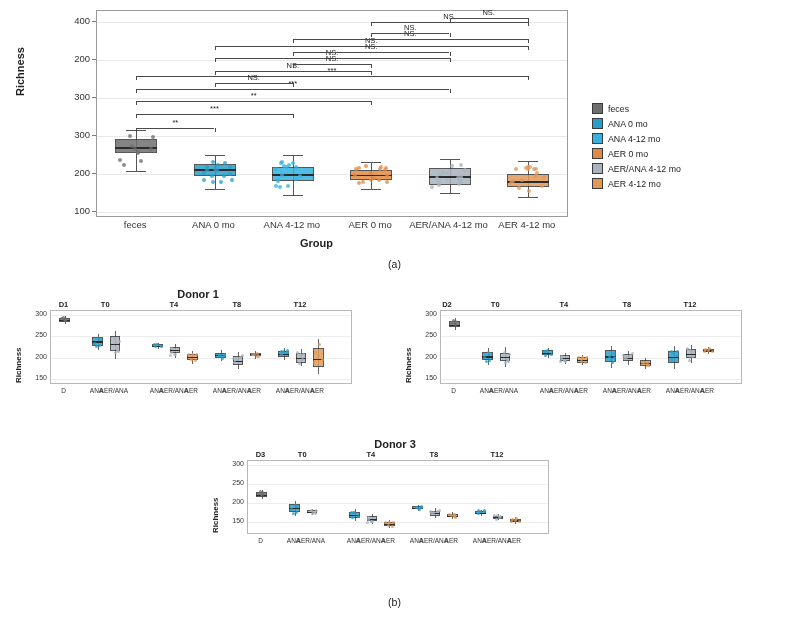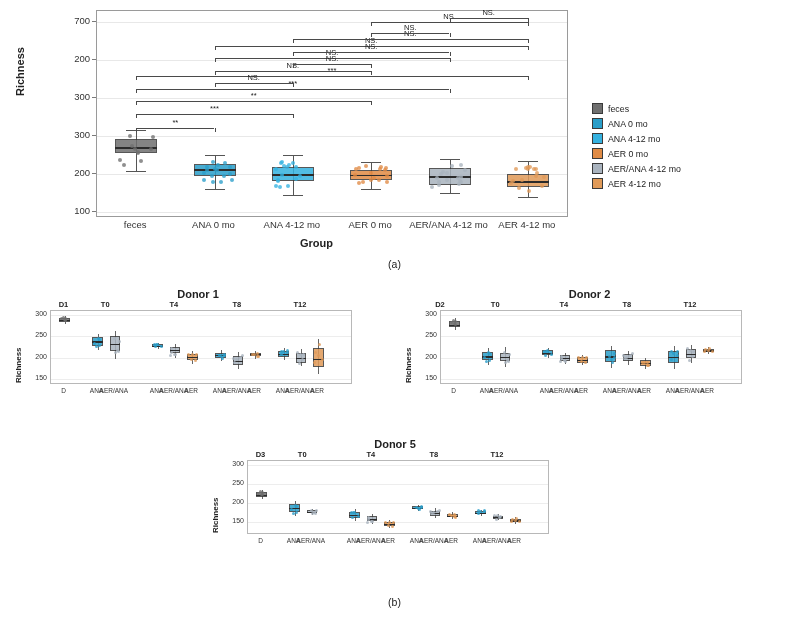--- a/index.html
+++ b/index.html
@@ -289,21 +289,21 @@
 <div class="ytick" style="top: 205.204px; right: 699px;">100</div>
     <div class="ytickmark" style="left: 92px; top: 211.204px;"></div>
     <div class="ytick" style="top: 167.241px; right: 699px;">200</div>
     <div class="ytickmark" style="left: 92px; top: 173.241px;"></div>
     <div class="ytick" style="top: 129.278px; right: 699px;">300</div>
     <div class="ytickmark" style="left: 92px; top: 135.278px;"></div>
     <div class="ytick" style="top: 91.3148px; right: 699px;">300</div>
     <div class="ytickmark" style="left: 92px; top: 97.3148px;"></div>
     <div class="ytick" style="top: 53.3519px; right: 699px;">200</div>
     <div class="ytickmark" style="left: 92px; top: 59.3519px;"></div>
-    <div class="ytick" style="top: 15.3889px; right: 699px;">700</div>
+    <div class="ytick" style="top: 15.3889px; right: 699px;">400</div>
     <div class="ytickmark" style="left: 92px; top: 21.3889px;"></div>
     <div class="xtick" style="left: 80.1667px; width: 110px;">feces</div>
     <div class="xtick" style="left: 158.5px; width: 110px;">ANA 0 mo</div>
     <div class="xtick" style="left: 236.833px; width: 110px;">ANA 4-12 mo</div>
     <div class="xtick" style="left: 315.167px; width: 110px;">AER 0 mo</div>
     <div class="xtick" style="left: 393.5px; width: 110px;">AER/ANA 4-12 mo</div>
     <div class="xtick" style="left: 471.833px; width: 110px;">AER 4-12 mo</div>
   </div>
 
 <div class="caption" style="top:258px">(a)</div>
@@ -430,21 +430,20 @@
     <div class="sxtick" style="left: 165.3px; top: 99px; width: 36px;">AER</div>
     <div class="sxtick" style="left: 193.5px; top: 99px; width: 36px;">ANA</div>
     <div class="sxtick" style="left: 210.9px; top: 99px; width: 36px;">AER/ANA</div>
     <div class="sxtick" style="left: 228.3px; top: 99px; width: 36px;">AER</div>
     <div class="sxtick" style="left: 256.5px; top: 99px; width: 36px;">ANA</div>
     <div class="sxtick" style="left: 273.9px; top: 99px; width: 36px;">AER/ANA</div>
     <div class="sxtick" style="left: 291.3px; top: 99px; width: 36px;">AER</div>
   </div>
 
 <div class="spanel" id="donor2" style="left:398px;top:288px;width:383px;height:130px;">
-  <div class="title">Donor 2</div>
   <div class="sylab" style="left:6px;top:95px;">Richness</div>
 <div class="frame" style="left: 42px; top: 22px; width: 300px; height: 72px;">
       <div class="sgrid" style="left: 0px; top: 67.7647px; width: 100%;"></div>
       <div class="sgrid" style="left: 0px; top: 46.5882px; width: 100%;"></div>
       <div class="sgrid" style="left: 0px; top: 25.4118px; width: 100%;"></div>
       <div class="sgrid" style="left: 0px; top: 4.23529px; width: 100%;"></div>
       <div class="swk" style="left: 13.5px; top: 7.2px; height: 11.8588px;"></div>
       <div class="sbox" style="left: 8.25px; top: 10.1647px; width: 10.5px; height: 5.92941px; background: rgb(111, 111, 111); opacity: 0.85;"></div>
       <div class="smed" style="left: 8.25px; top: 13.5529px; width: 10.5px;"></div>
       <div class="spt" style="left: 12.5502px; top: 8.73462px; background: rgb(111, 111, 111);"></div>
@@ -538,41 +537,41 @@
       <div class="spt" style="left: 266.846px; top: 35.7261px; background: rgb(224, 154, 88);"></div>
       <div class="spt" style="left: 262.778px; top: 37.2089px; background: rgb(224, 154, 88);"></div>
       <div class="spt" style="left: 266.4px; top: 37.8221px; background: rgb(224, 154, 88);"></div>
       <div class="spt" style="left: 261.965px; top: 39.1652px; background: rgb(224, 154, 88);"></div>
       <div class="spt" style="left: 270.279px; top: 38.6128px; background: rgb(224, 154, 88);"></div>
     </div>
     <div class="stick" style="left: 15px; top: 85.7647px;">150</div>
     <div class="stick" style="left: 15px; top: 64.5882px;">200</div>
     <div class="stick" style="left: 15px; top: 43.4118px;">250</div>
     <div class="stick" style="left: 15px; top: 22.2353px;">300</div>
-    <div class="sgroup" style="left: 22px; top: 12px; width: 40px;">D2</div>
+    <div class="sgroup" style="left: 29px; top: 12px; width: 40px;">D2</div>
     <div class="sgroup" style="left: 77.2px; top: 12px; width: 40px;">T0</div>
     <div class="sgroup" style="left: 145.9px; top: 12px; width: 40px;">T4</div>
     <div class="sgroup" style="left: 208.9px; top: 12px; width: 40px;">T8</div>
     <div class="sgroup" style="left: 271.9px; top: 12px; width: 40px;">T12</div>
     <div class="sxtick" style="left: 37.5px; top: 99px; width: 36px;">D</div>
     <div class="sxtick" style="left: 70.5px; top: 99px; width: 36px;">ANA</div>
     <div class="sxtick" style="left: 87.9px; top: 99px; width: 36px;">AER/ANA</div>
     <div class="sxtick" style="left: 130.5px; top: 99px; width: 36px;">ANA</div>
     <div class="sxtick" style="left: 147.9px; top: 99px; width: 36px;">AER/ANA</div>
     <div class="sxtick" style="left: 165.3px; top: 99px; width: 36px;">AER</div>
     <div class="sxtick" style="left: 193.5px; top: 99px; width: 36px;">ANA</div>
     <div class="sxtick" style="left: 210.9px; top: 99px; width: 36px;">AER/ANA</div>
     <div class="sxtick" style="left: 228.3px; top: 99px; width: 36px;">AER</div>
     <div class="sxtick" style="left: 256.5px; top: 99px; width: 36px;">ANA</div>
     <div class="sxtick" style="left: 273.9px; top: 99px; width: 36px;">AER/ANA</div>
     <div class="sxtick" style="left: 291.3px; top: 99px; width: 36px;">AER</div>
   </div>
 
 <div class="spanel" id="donor3" style="left:205px;top:438px;width:380px;height:130px;">
-  <div class="title">Donor 5</div>
+  <div class="title">Donor 3</div>
   <div class="sylab" style="left:6px;top:95px;">Richness</div>
 <div class="frame" style="left: 42px; top: 22px; width: 300px; height: 72px;">
       <div class="sgrid" style="left: 0px; top: 60.6316px; width: 100%;"></div>
       <div class="sgrid" style="left: 0px; top: 41.6842px; width: 100%;"></div>
       <div class="sgrid" style="left: 0px; top: 22.7368px; width: 100%;"></div>
       <div class="sgrid" style="left: 0px; top: 3.78947px; width: 100%;"></div>
       <div class="swk" style="left: 13.5px; top: 29.1789px; height: 9.09474px;"></div>
       <div class="sbox" style="left: 8.25px; top: 31.4526px; width: 10.5px; height: 4.54737px; background: rgb(111, 111, 111); opacity: 0.85;"></div>
       <div class="smed" style="left: 8.25px; top: 33.7263px; width: 10.5px;"></div>
       <div class="spt" style="left: 12.5502px; top: 30.0063px; background: rgb(111, 111, 111);"></div>

